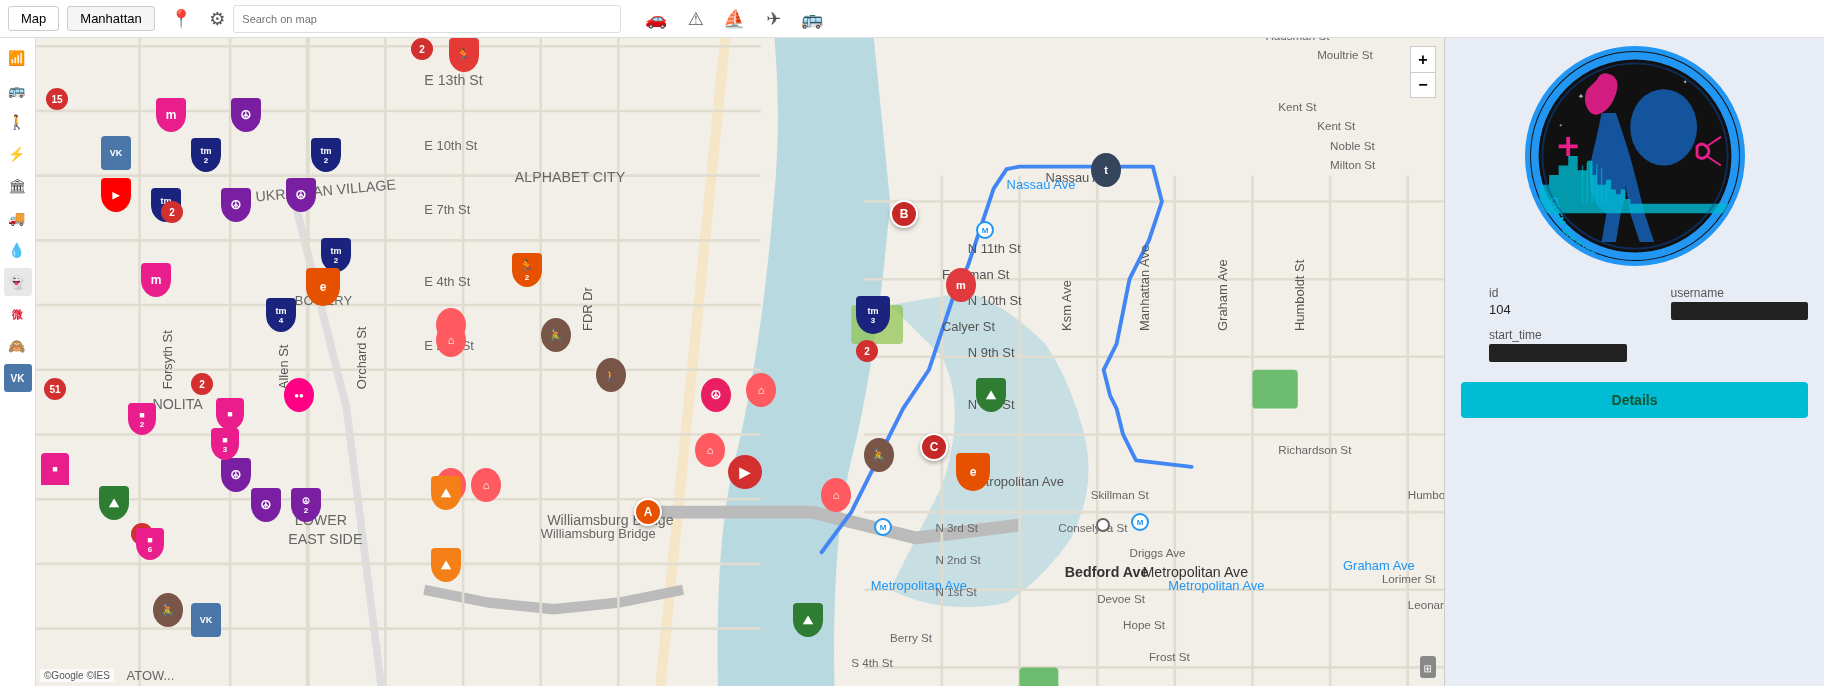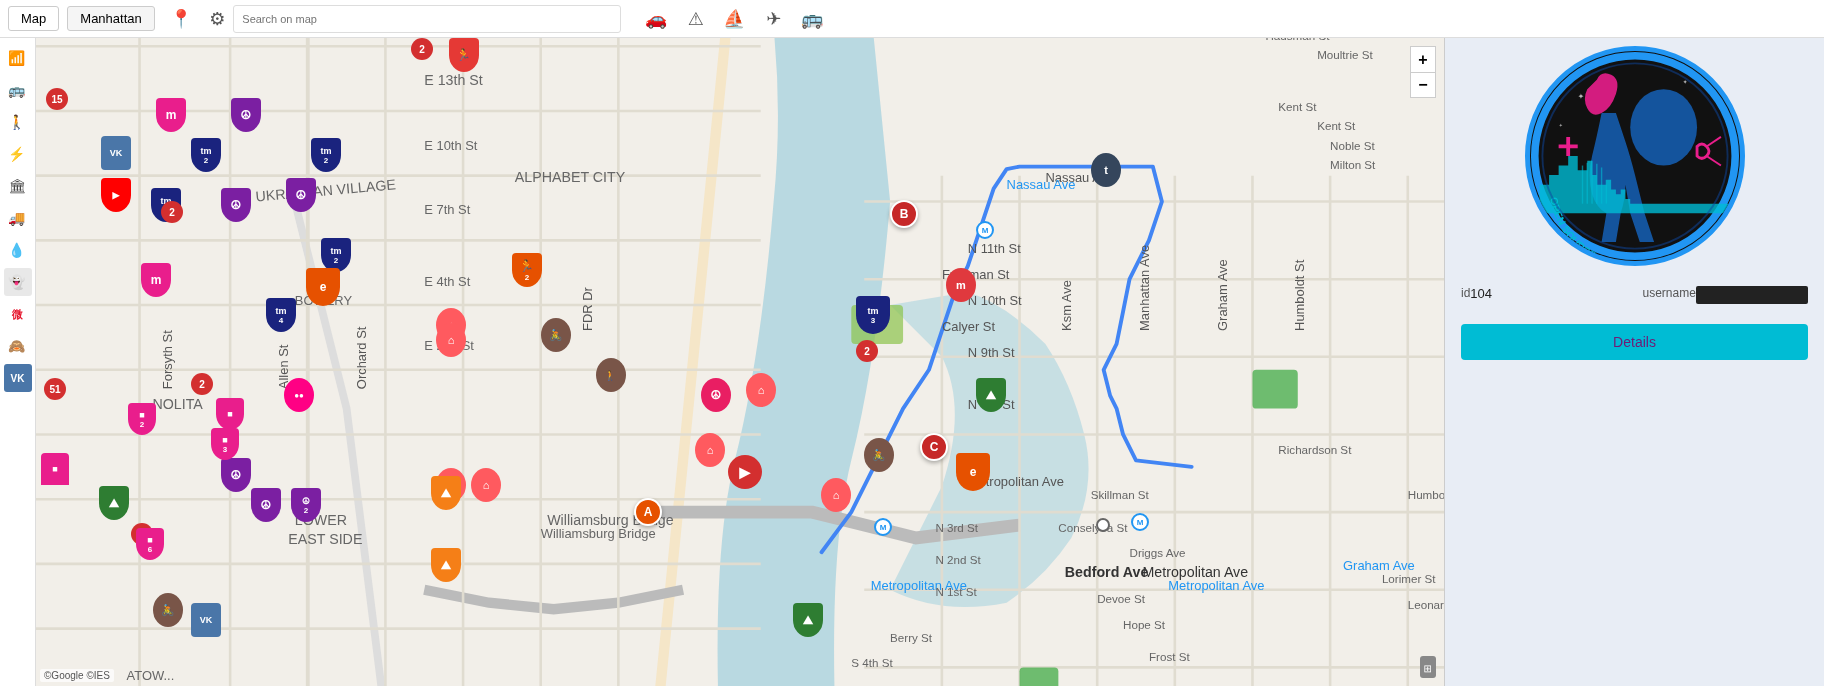--- a/index.html
+++ b/index.html
@@ -207,38 +207,39 @@
       font-weight: 500;
     }
     .field-value-redacted {
       background: #222;
       color: #222;
       border-radius: 2px;
       height: 18px;
       width: 100%;
       display: block;
     }
-    .field-block { display: flex; flex-direction: row; }
+    .field-block { display: flex; flex-direction: column; margin-left: 28px; }
     .panel-buttons {
       display: flex;
       gap: 8px;
       padding: 12px 16px 16px;
     }
     .btn-details, .btn-source {
       flex: 1;
       padding: 10px;
       border: none;
       border-radius: 4px;
       font-size: 14px;
       font-weight: 500;
       cursor: pointer;
     }
     .btn-details {
       background: #00bcd4;
-      color: #701a75;
+      color: #14532d;
+      font-weight: bold;
     }
     .btn-source {
       background: #e0f7fa;
       color: #00838f;
       border: 1px solid #00bcd4;
     }
 
     
     .map-attribution {
       position: absolute;
@@ -688,20 +689,24 @@
 
     <div class="panel-fields">
       <div class="field-block">
         <span class="field-label">id</span>
         <span class="field-value">104</span>
       </div>
       <div class="field-block">
         <span class="field-label">username</span>
         <span class="field-value-redacted"></span>
       </div>
+      <div class="field-block">
+        <span class="field-label">start_time</span>
+        <span class="field-value-redacted"></span>
+      </div>
     </div>
 
     <div class="panel-buttons">
       <button class="btn-details">Details</button>
     </div>
   </div>
 
 </div>
 
 </body></html>

